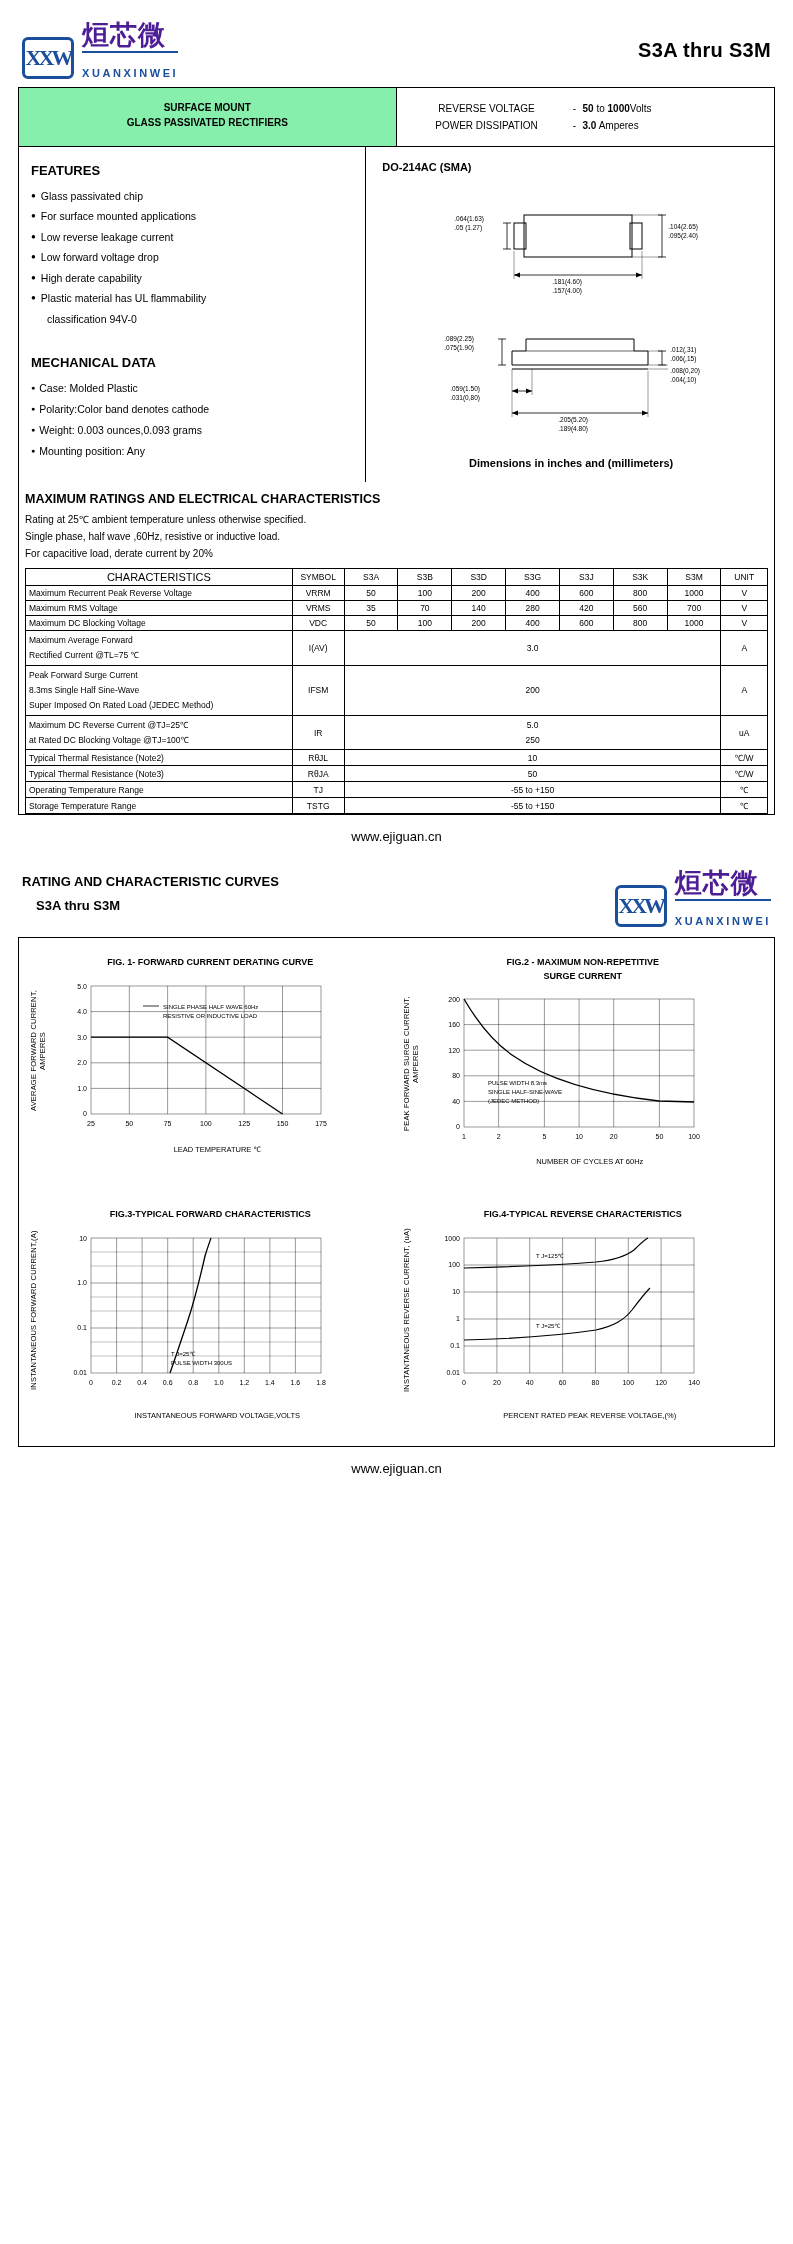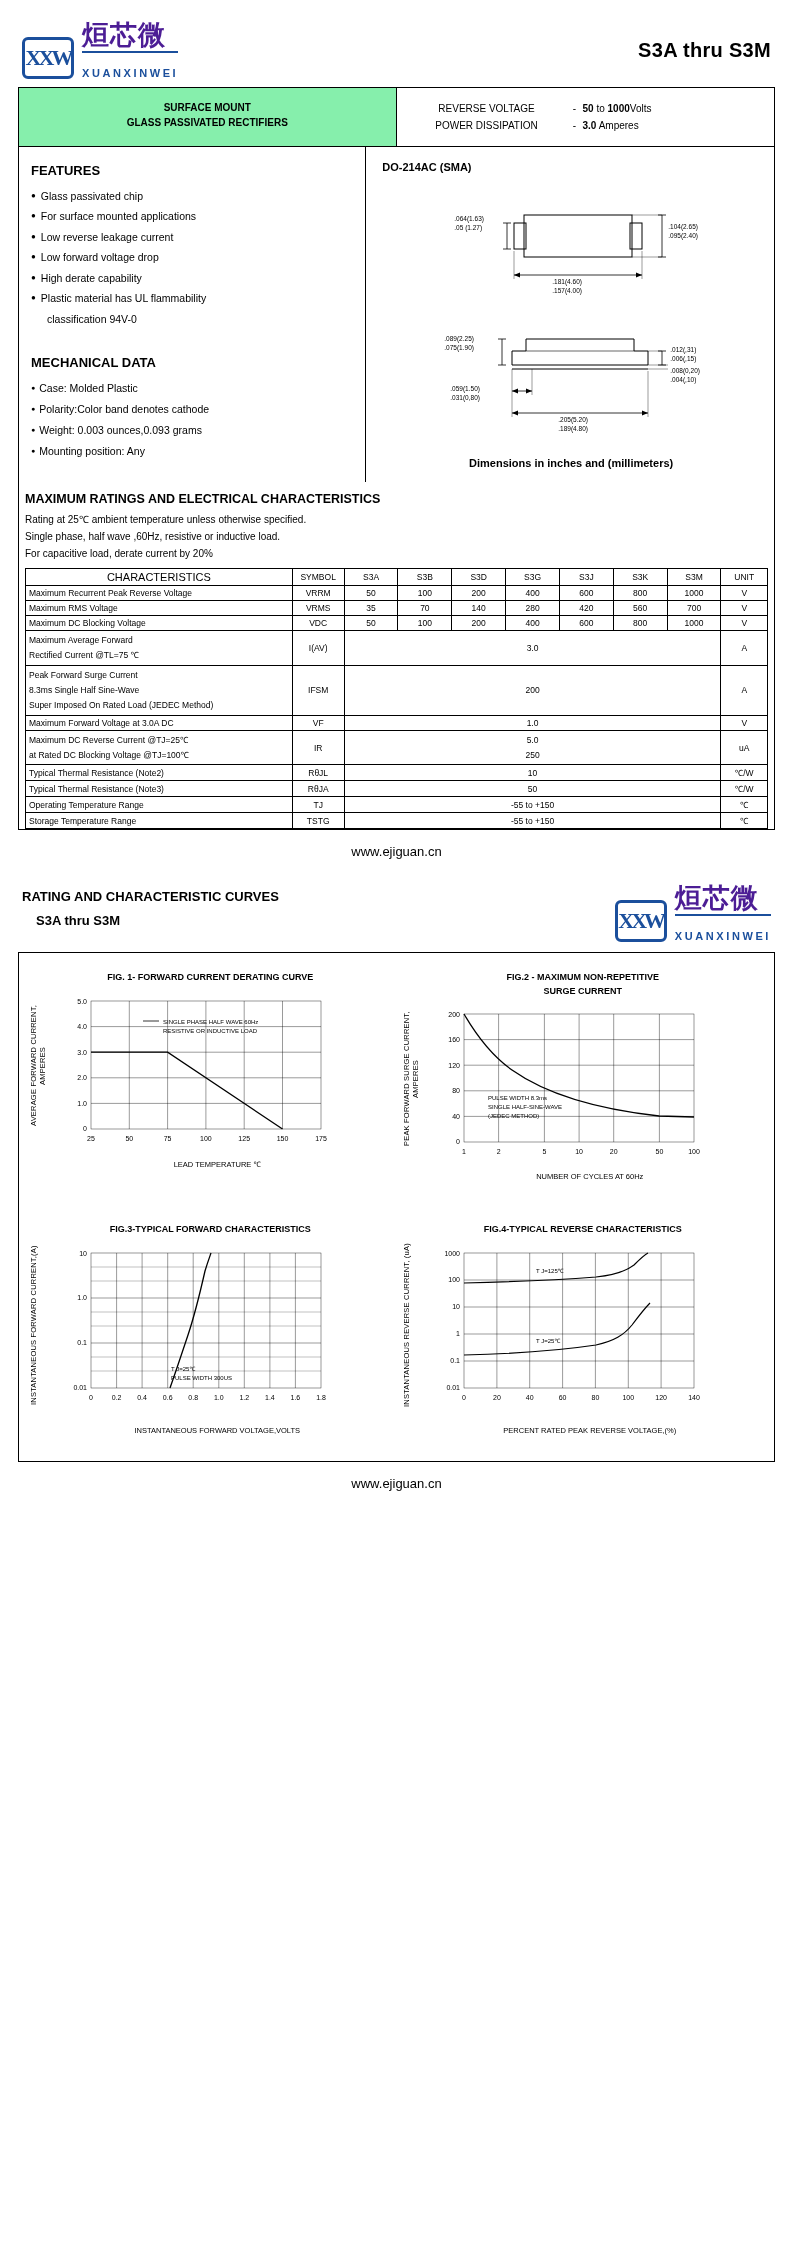--- a/index.html
+++ b/index.html
@@ -337,26 +337,20 @@
 
       <tr>
         <td class="c-name tall" style="white-space:pre-line;">Peak Forward Surge Current
 8.3ms Single Half Sine-Wave
 Super Imposed On Rated Load (JEDEC Method)</td>
         <td class="sym">IFSM</td>
         <td class="val" colspan="7">200</td>
         <td class="unit">A</td>
       </tr>
 
-      <tr>
-        <td class="c-name">Maximum Forward Voltage at 3.0A DC</td>
-        <td class="sym">VF</td>
-        <td class="val" colspan="7">1.0</td>
-        <td class="unit">V</td>
-      </tr>
 
       <tr>
         <td class="c-name tall" style="white-space:pre-line;">Maximum DC Reverse Current              @TJ=25℃
 at Rated DC Blocking Voltage            @TJ=100℃</td>
         <td class="sym">IR</td>
         <td class="val tall" style="white-space:pre-line;" colspan="7">5.0
 250</td>
         <td class="unit">uA</td>
       </tr>
 

